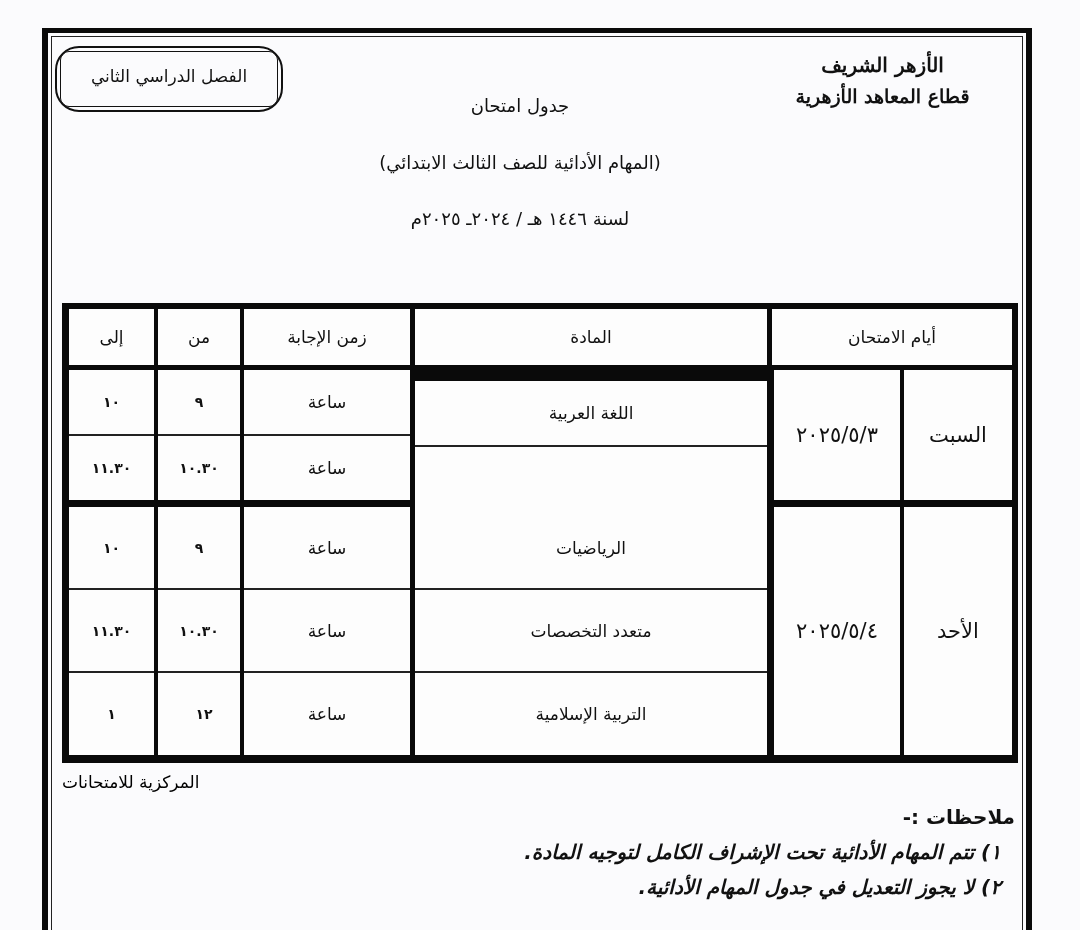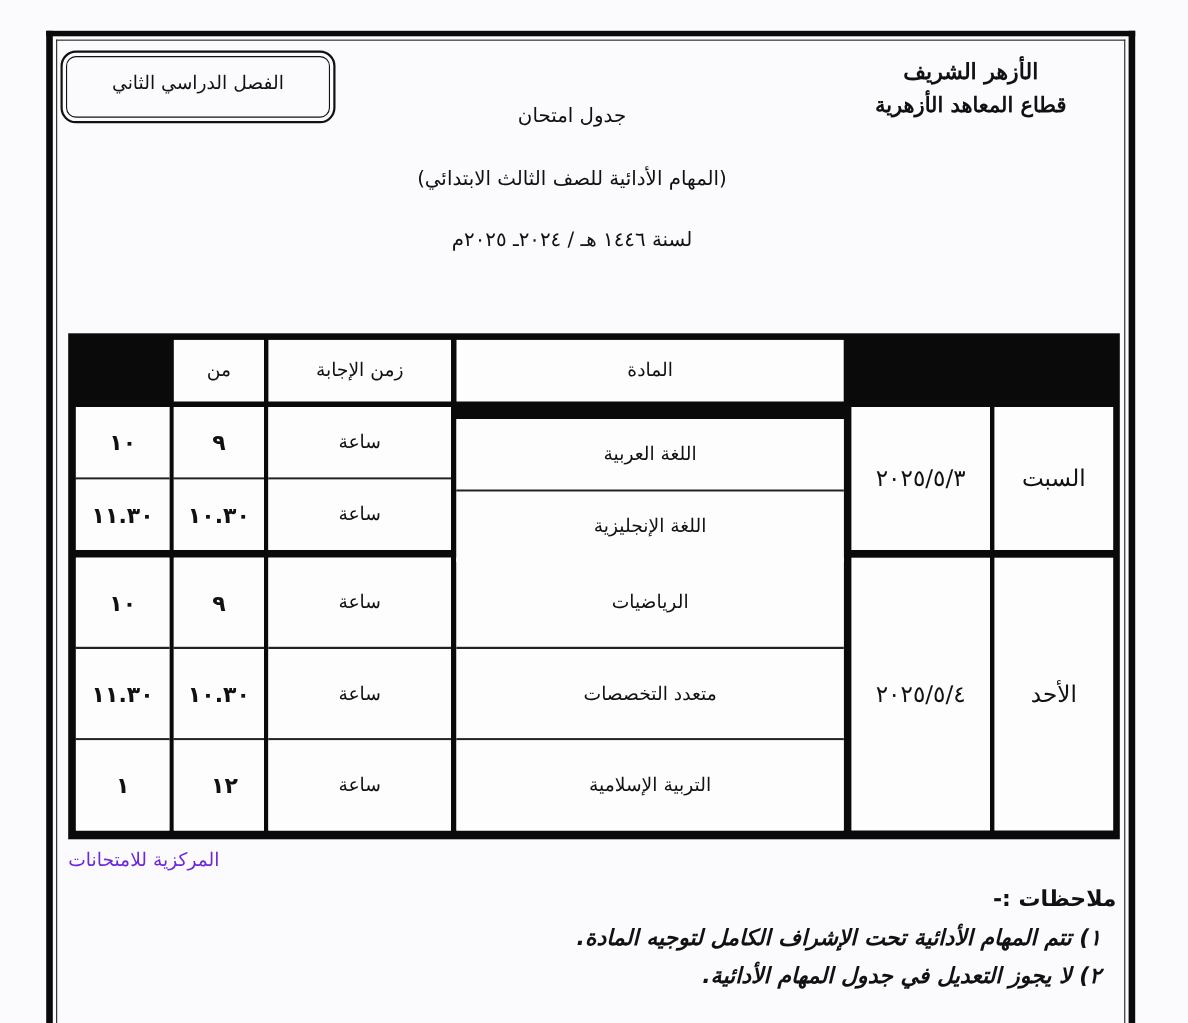--- a/index.html
+++ b/index.html
@@ -13,22 +13,22 @@
   .page-frame {
     position:absolute; left:42px; top:28px; width:990px; height:920px;
     border-left:6px solid #0a0a0a; border-top:5px solid #0a0a0a; border-right:6px solid #0a0a0a;
     box-sizing:border-box;
   }
   .page-frame::after {
     content:""; position:absolute; left:3px; top:3px; right:3px; bottom:-10px;
     border-left:1.5px solid #222; border-top:1.5px solid #222; border-right:1.5px solid #222;
   }
   .semester-box {
-    position:absolute; left:55px; top:46px; width:250px; height:66px;
-    border:2px solid #111; border-radius:14px; box-sizing:border-box;text-decoration:underline;
+    position:absolute; left:55px; top:46px; width:228px; height:66px;
+    border:2px solid #111; border-radius:24px; box-sizing:border-box;text-decoration:underline;
   }
   .semester-box::before {
     content:""; position:absolute; left:3px; top:3px; right:3px; bottom:3px;
     border:1.5px solid #111; border-radius:9px;
   }
   .semester-text {
     position:absolute; left:0; right:0; top:18px; text-align:center;
     font-size:17px; direction:rtl;
   }
   .logo {
@@ -49,28 +49,28 @@
     position:absolute; left:62px; top:303px; width:956px; height:460px;
     background:#0a0a0a; box-sizing:border-box;
   }
   .cell {
     position:absolute; background:#fdfdfd; box-sizing:border-box;
     display:flex; align-items:center; justify-content:center;
     direction:rtl; text-align:center;
   }
   .cell.hdr { font-size:17px; }
   .cell.val { font-size:17px; }
-  .cell.num { font-size:20px; font-weight:bold; }
+  .cell.num { font-size:14px; font-weight:bold; }
   .cell.day { font-size:21px; }
   .cell.date { font-size:21px; }
   .rowline { position:absolute; height:1.5px; background:#222; }
 
   .watermark {
     position:absolute; left:62px; top:772px; width:170px; text-align:left;
-    direction:rtl; font-size:17px; color:#6d28d9;
+    direction:rtl; font-size:17px; color:#000000;
   }
   .notes {
     position:absolute; right:65px; top:800px; width:700px; direction:rtl; text-align:right;
     font-weight:bold; font-size:20px; line-height:35px;
   }
   .notes .note { padding-right:14px;font-style:italic; }
 </style>
 </head>
 <body>
 
@@ -84,31 +84,32 @@
   <div class="l1">الأزهر الشريف</div>
   <div>قطاع المعاهد الأزهرية</div>
 </div>
 
 <div class="titles t1">جدول امتحان</div>
 <div class="titles t2">(المهام الأدائية للصف الثالث الابتدائي)</div>
 <div class="titles t3">لسنة ١٤٤٦ هـ / ٢٠٢٤ـ ٢٠٢٥م</div>
 
 <div class="schedule">
 
+  <div class="cell hdr" style="left:710px; top:6px; width:240px; height:56px;">أيام الامتحان</div>
   <div class="cell hdr" style="left:353px; top:6px; width:352px; height:56px;">المادة</div>
   <div class="cell hdr" style="left:182px; top:6px; width:166px; height:56px;">زمن الإجابة</div>
   <div class="cell hdr" style="left:96px; top:6px; width:82px; height:56px;">من</div>
+  <div class="cell hdr" style="left:7px; top:6px; width:85px; height:56px;">إلى</div>
 
   <div class="cell day" style="left:842px; top:67px; width:108px; height:130px;">السبت</div>
   <div class="cell date" style="left:712px; top:67px; width:126px; height:130px;">٢٠٢٥/٥/٣</div>
 
   <div class="cell val" style="left:353px; top:67px; width:352px; height:130px; display:block;margin-top:11px;">
     <div class="cell val" style="left:0; top:0; width:352px; height:64px;">اللغة العربية</div>
     <div class="rowline" style="left:0; top:64px; width:352px;"></div>
-    <div class="cell val" style="left:0; top:66px; width:352px; height:64px;">اللغة الإنجليزية</div>
   </div>
   <div class="cell val" style="left:182px; top:67px; width:166px; height:130px; display:block;">
     <div class="cell val" style="left:0; top:0; width:166px; height:64px;">ساعة</div>
     <div class="rowline" style="left:0; top:64px; width:166px;"></div>
     <div class="cell val" style="left:0; top:66px; width:166px; height:64px;">ساعة</div>
   </div>
   <div class="cell num" style="left:96px; top:67px; width:82px; height:130px; display:block;">
     <div class="cell num" style="left:0; top:0; width:82px; height:64px;">٩</div>
     <div class="rowline" style="left:0; top:64px; width:82px;"></div>
     <div class="cell num" style="left:0; top:66px; width:82px; height:64px;">١٠.٣٠</div>

